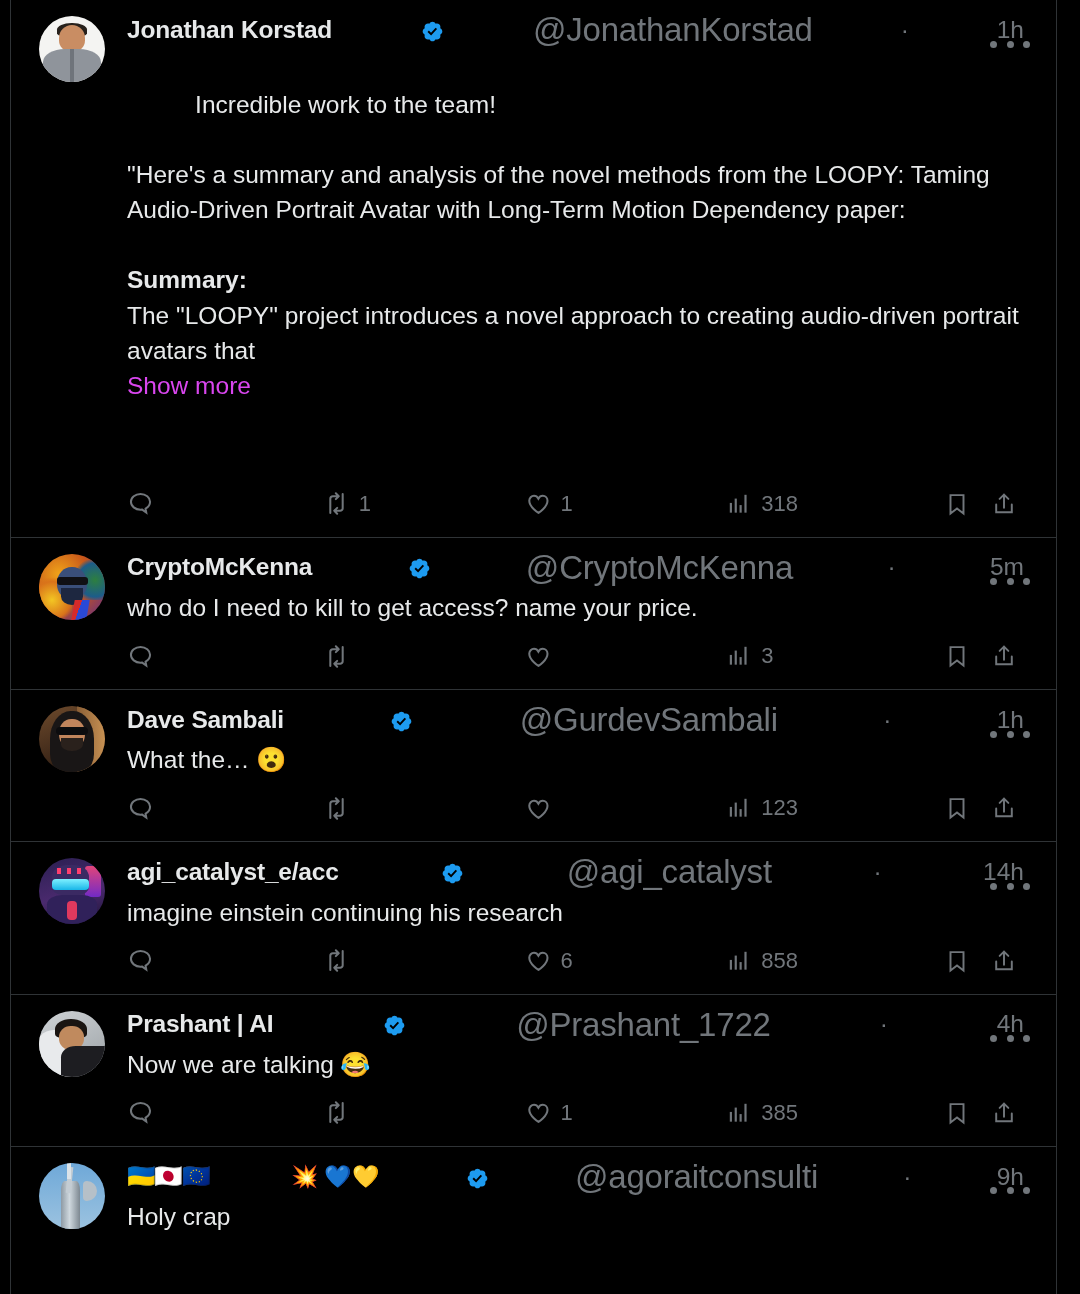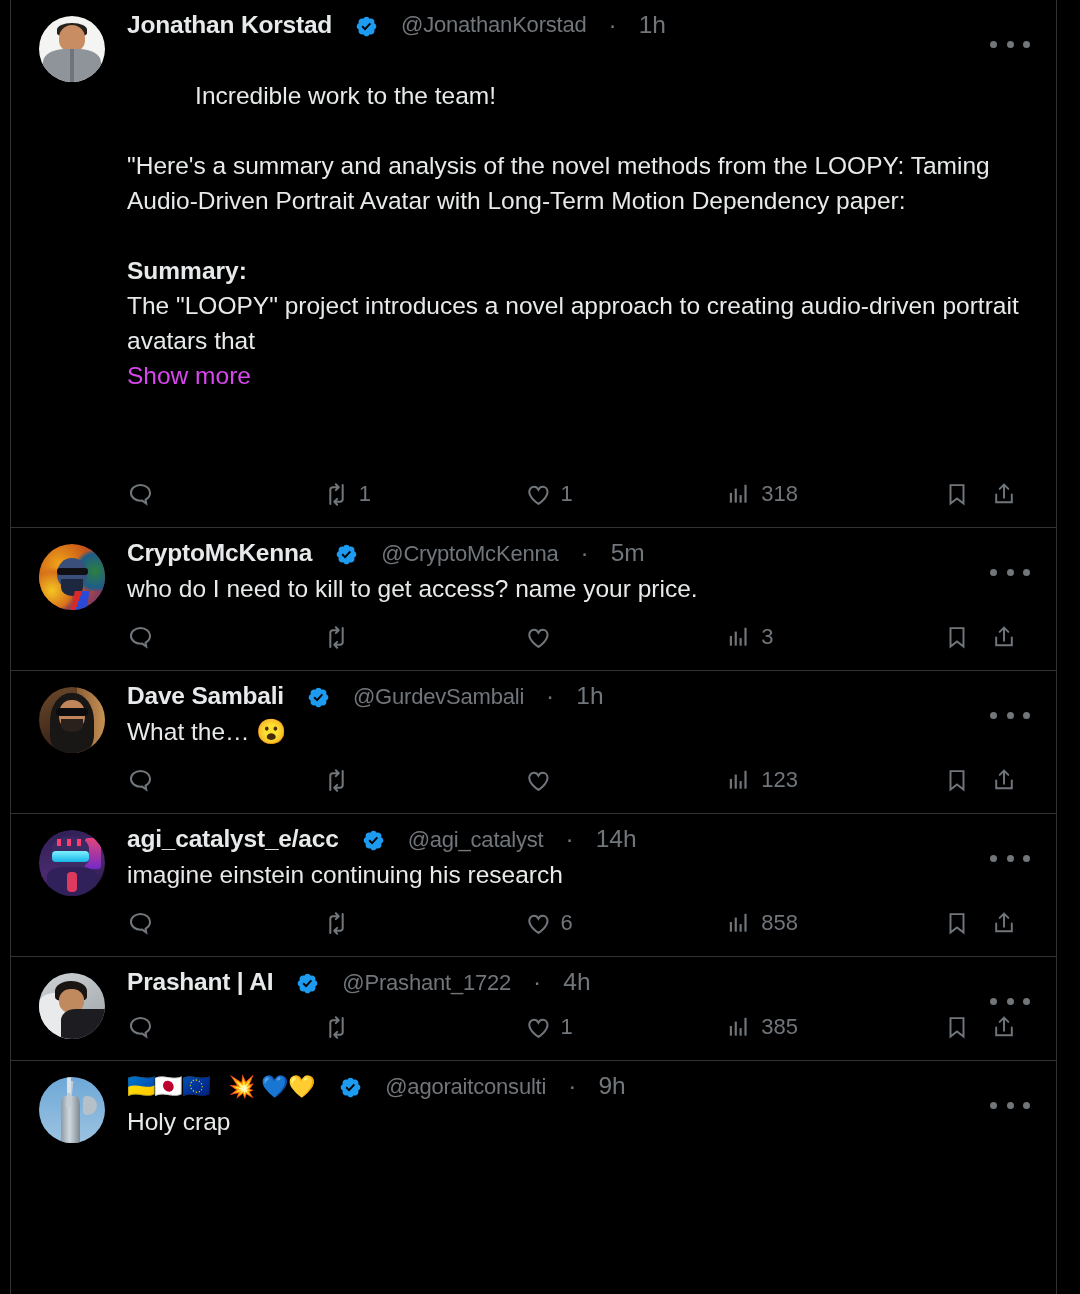--- a/index.html
+++ b/index.html
@@ -189,33 +189,33 @@
   }
   .av6 .shield {
     position: absolute; right: 12%; top: 28%; width: 22%; height: 30%;
     background: #b6c0c8; border-radius: 4px 10px 10px 4px;
   }
 
   
   .content { flex: 1 1 auto; min-width: 0; padding-right: 10px; }
   .headline {
     display: flex; align-items: center; flex-wrap: nowrap;
-    gap: 16px; line-height: 1.1; white-space: nowrap;
+    gap: 16px; line-height: 1.1; white-space: nowrap; justify-content: space-between;
   }
   .name {
     font-size: 24.5px; font-weight: bold; color: #e7e9ea; letter-spacing: -0.2px;
   }
   .flags { font-size: 23px; letter-spacing: -1px; margin-right: 1px; }
   .name-emoji { font-size: 22px; margin-left: 1px; }
   .verified {
     display: inline-block; width: 23px; height: 23px;
     margin: 0 7px 0 7px; flex: 0 0 auto; position: relative; top: 1px;
   }
   .handle {
-    font-size: 22px; color: #71767b; letter-spacing: -0.2px;
+    font-size: 33px; color: #71767b; letter-spacing: -0.2px;
   }
   .dot-sep { font-size: 24.5px; color: #71767b; padding: 0 6px; }
   .time { font-size: 24.5px; color: #71767b; }
 
   .body-text {
     font-size: 24.5px; color: #e7e9ea; line-height: 1.43;
     margin-top: 4px; white-space: pre-wrap; word-wrap: break-word;
   }
   .body-text .bold { font-weight: bold; margin-top: 7px; }
   .showmore {
@@ -614,20 +614,21 @@
           <span class="name">Prashant | AI</span>
           <span class="verified">
             <svg viewBox="0 0 24 24" width="23" height="23">
                 <path fill="#1d9bf0" d="M22.25 12c0-1.43-.88-2.67-2.19-3.34.46-1.39.2-2.9-.81-3.91s-2.52-1.27-3.91-.81C14.67 2.63 13.43 1.75 12 1.75s-2.67.88-3.34 2.19c-1.39-.46-2.9-.2-3.91.81s-1.27 2.52-.81 3.91c-1.31.67-2.19 1.91-2.19 3.34s.88 2.67 2.19 3.34c-.46 1.39-.2 2.9.81 3.91s2.52 1.27 3.91.81c.67 1.31 1.91 2.19 3.34 2.19s2.67-.88 3.34-2.19c1.39.46 2.9.2 3.91-.81s1.27-2.52.81-3.91c1.31-.67 2.19-1.91 2.19-3.34zm-11.71 4.2L6.8 12.46l1.41-1.42 2.26 2.26 4.8-5.23 1.47 1.36-6.2 6.77z"></path>
               </svg>
           </span>
           <span class="handle">@Prashant_1722</span>
           <span class="dot-sep">·</span>
           <span class="time">4h</span>
         </div>
+        <div class="body-text">Now we are talking 😂</div>
         <div class="actions">
           <div class="act a-reply">
             <span>
                 <svg width="27" height="27" viewBox="0 0 24 24">
                   <path fill="none" stroke="#71767b" stroke-width="1.8" d="M12 3.5c-4.7 0-8.5 3.1-8.5 7 0 3.9 3.8 7 8.5 7 .5 0 1-.04 1.5-.1l3.6 2.6-.6-3.4c2.4-1.3 4-3.6 4-6.1 0-3.9-3.8-7-8.5-7z"></path>
                 </svg>
               </span>
             <span class="lbl"></span>
           </div>
           <div class="act a-rt">

